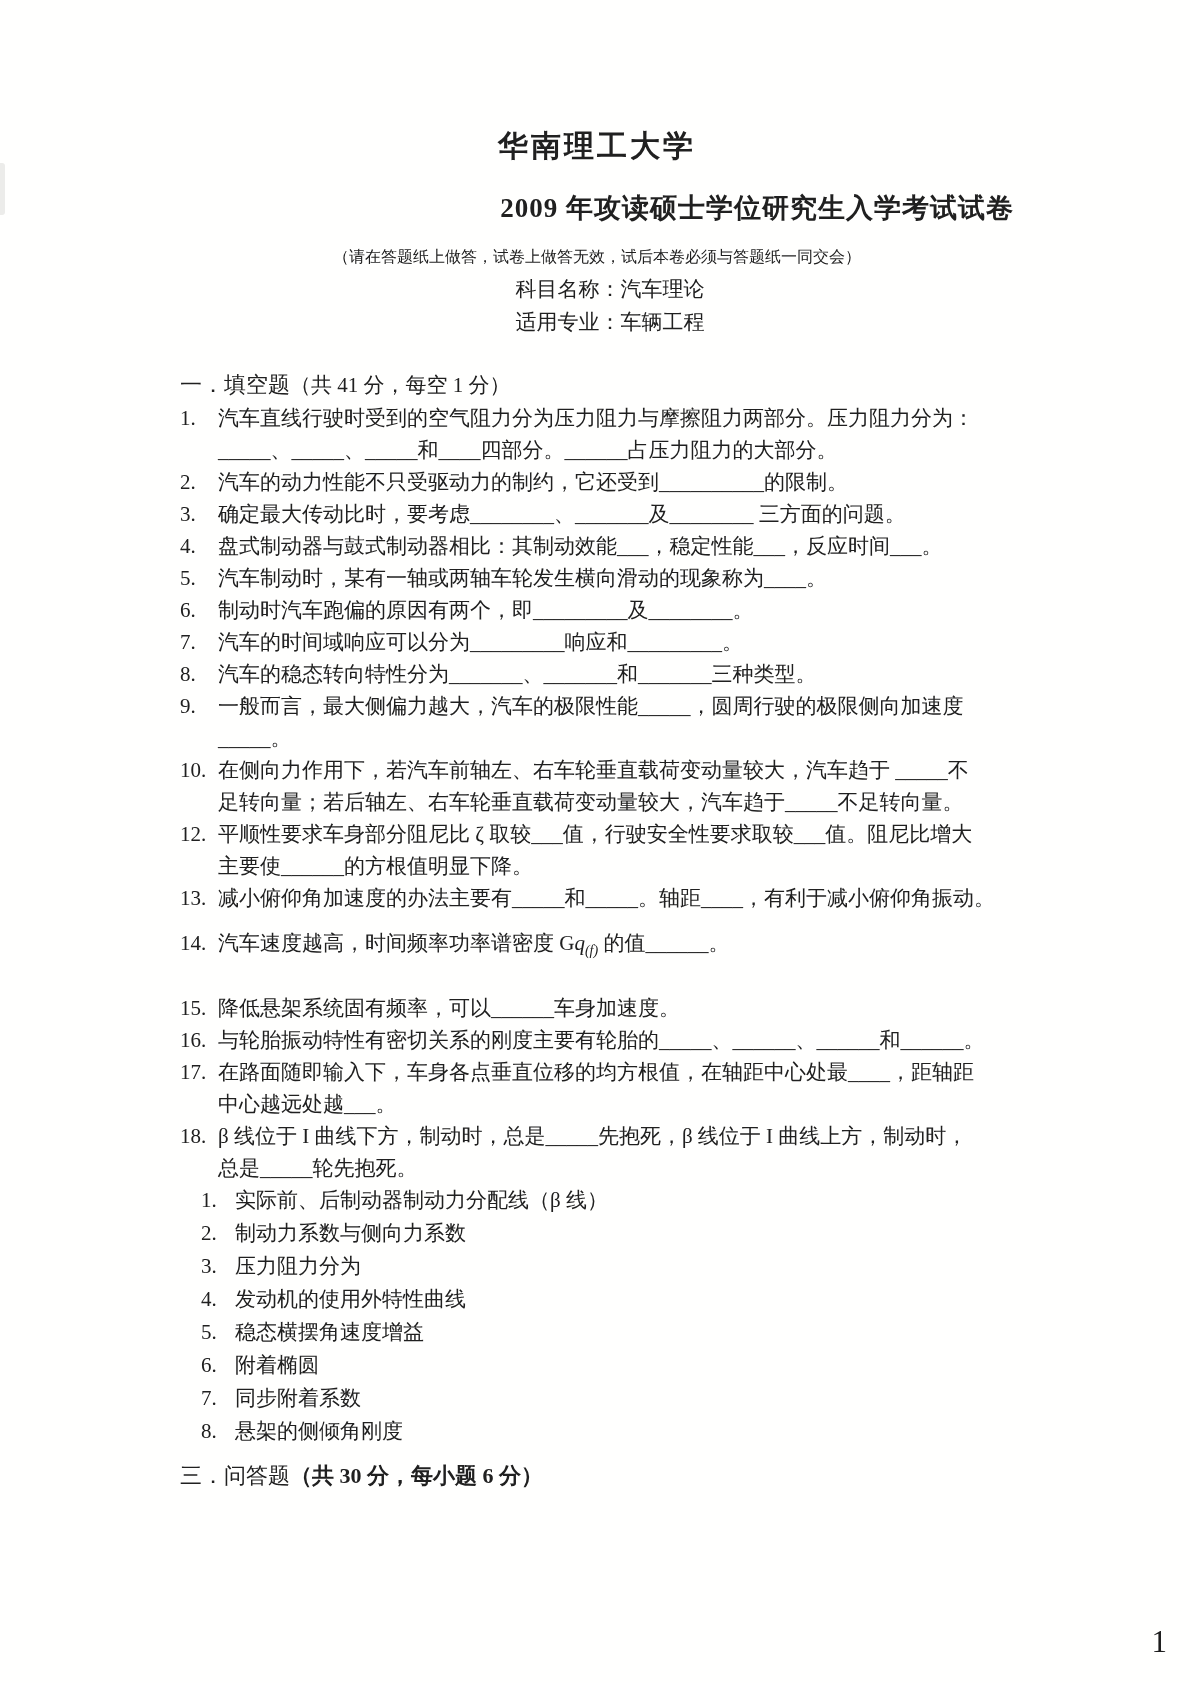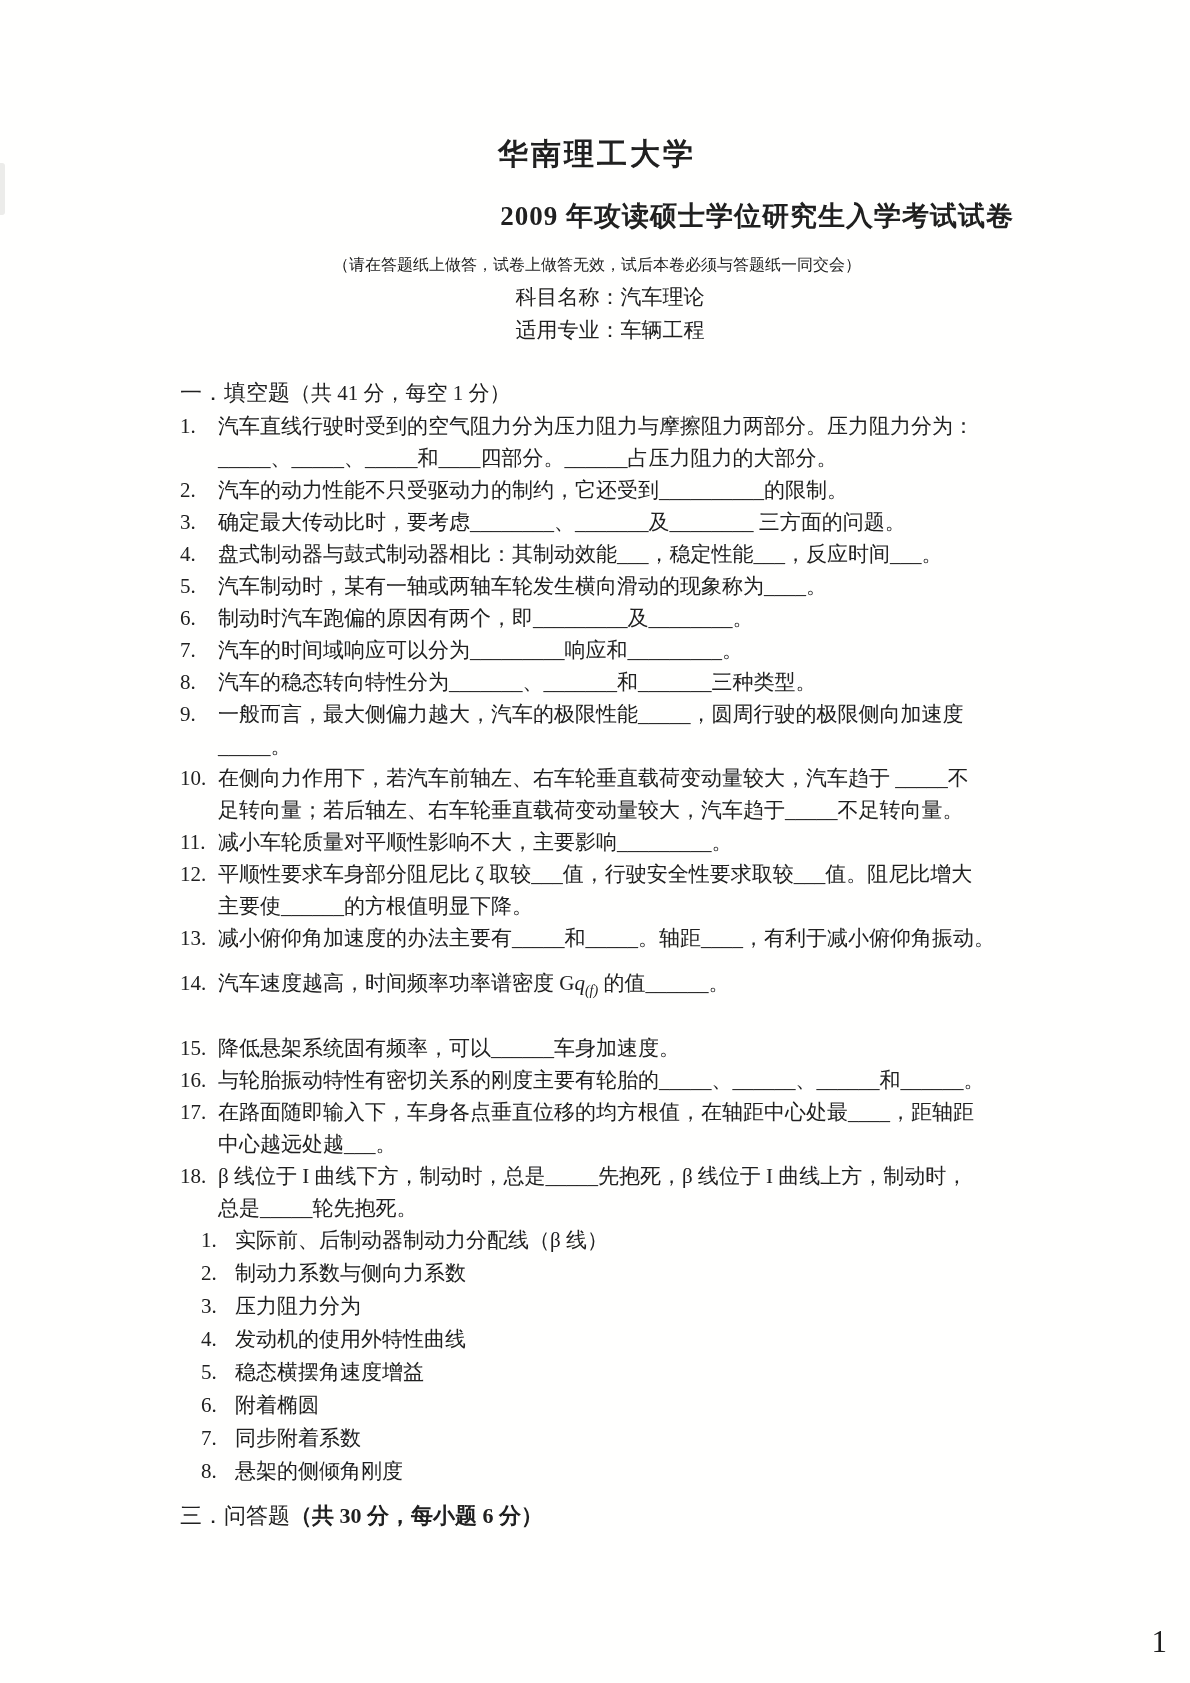--- a/index.html
+++ b/index.html
@@ -9,21 +9,21 @@
     background:#fffffe;
     font-family:"Liberation Serif","DejaVu Serif",serif;
     color:#202020;
     overflow:hidden;
   }
   .artifact{
     position:absolute;left:0;top:163px;width:5px;height:52px;
     background:#ececea;border-radius:0 3px 3px 0;
   }
   .content{
-    position:absolute;left:180px;top:136px;width:834px;
+    position:absolute;left:180px;top:128px;width:834px;
   }
   .uni{
     margin:0;font-size:30px;font-weight:700;text-align:center;
     letter-spacing:3px;line-height:36px;
   }
   .title{
     margin:27px 0 0 0;font-size:27px;font-weight:700;text-align:right;
     letter-spacing:1px;line-height:34px;
   }
   .notice{font-size:16px;text-align:center;margin-top:18px;line-height:28px;}
@@ -100,24 +100,20 @@
       <span class="q-num">9.</span>
       <span class="q-text">一般而言，最大侧偏力越大，汽车的极限性能_____，圆周行驶的极限侧向加速度
 _____。</span>
     </div>
     <div class="q-item">
       <span class="q-num">10.</span>
       <span class="q-text">在侧向力作用下，若汽车前轴左、右车轮垂直载荷变动量较大，汽车趋于 _____不
 足转向量；若后轴左、右车轮垂直载荷变动量较大，汽车趋于_____不足转向量。</span>
     </div>
     <div class="q-item">
-      <span class="q-num">11.</span>
-      <span class="q-text">减小车轮质量对平顺性影响不大，主要影响_________。</span>
-    </div>
-    <div class="q-item">
       <span class="q-num">12.</span>
       <span class="q-text">平顺性要求车身部分阻尼比 ζ 取较___值，行驶安全性要求取较___值。阻尼比增大
 主要使______的方根值明显下降。</span>
     </div>
     <div class="q-item">
       <span class="q-num">13.</span>
       <span class="q-text">减小俯仰角加速度的办法主要有_____和_____。轴距____，有利于减小俯仰角振动。</span>
     </div>
     <div class="q-item q-gap-top">
       <span class="q-num">14.</span>

